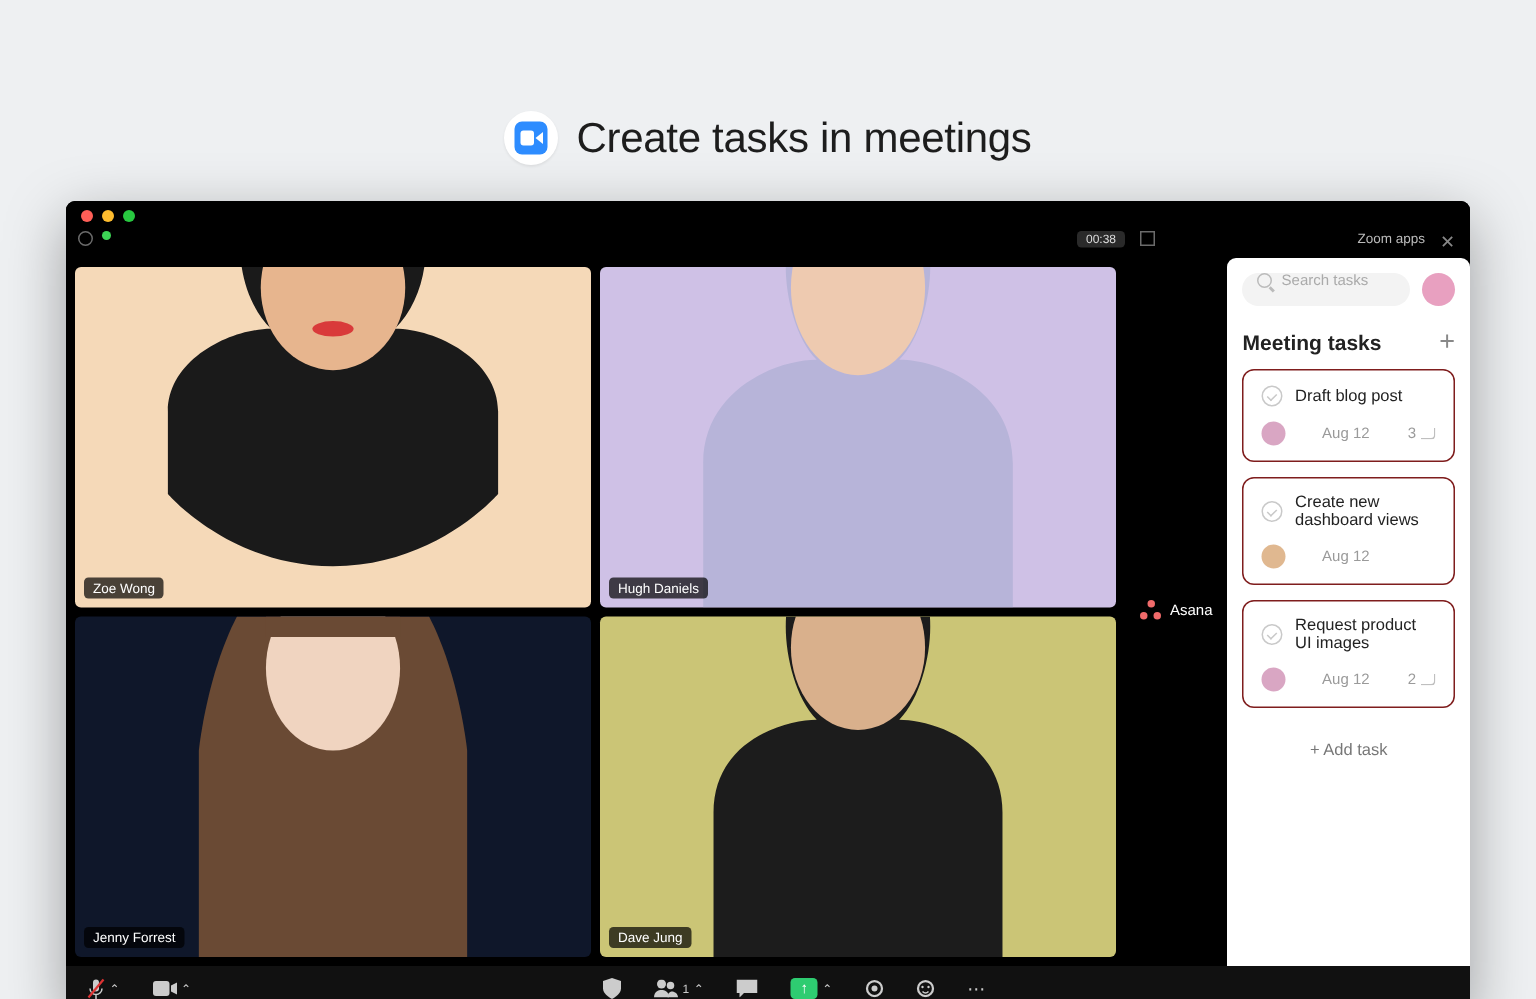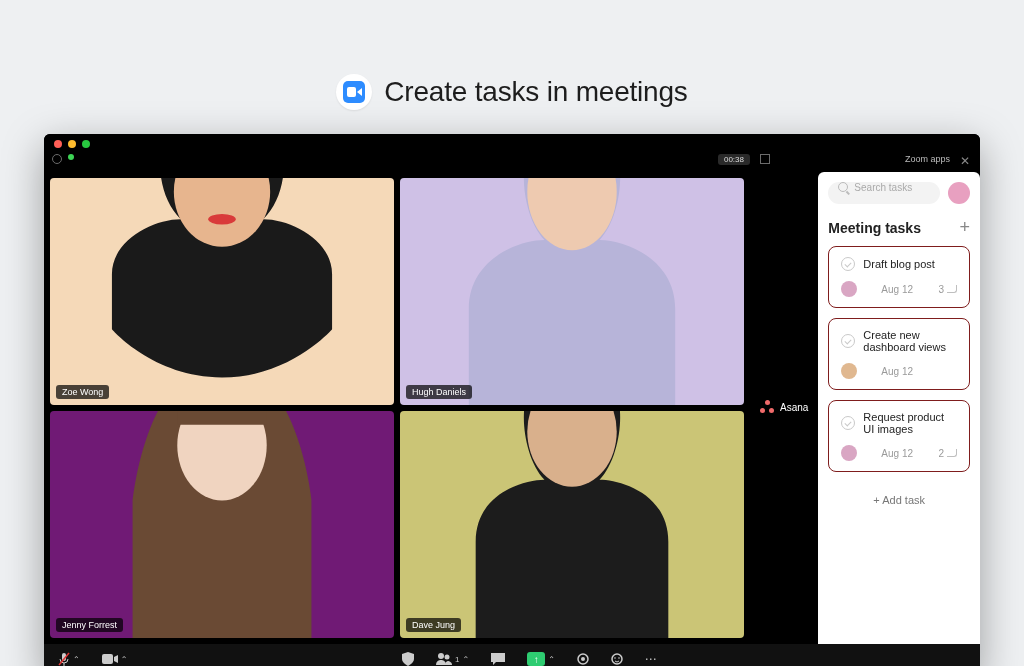--- a/index.html
+++ b/index.html
@@ -135,21 +135,21 @@
   gap: 6px;
   height: 460px;
 }
 .tile {
   position: relative;
   border-radius: 4px;
   overflow: hidden;
 }
 .bg-peach { background: #f5d9b8; }
 .bg-lilac { background: #cfc1e6; }
-.bg-mint { background: #701a75; }
+.bg-mint { background: #0f172a; }
 .bg-olive { background: #cbc576; }
 .name-tag {
   position: absolute;
   left: 6px;
   bottom: 6px;
   background: rgba(0,0,0,.7);
   color: #fff;
   font-size: 9px;
   padding: 2px 6px;
   border-radius: 3px;

